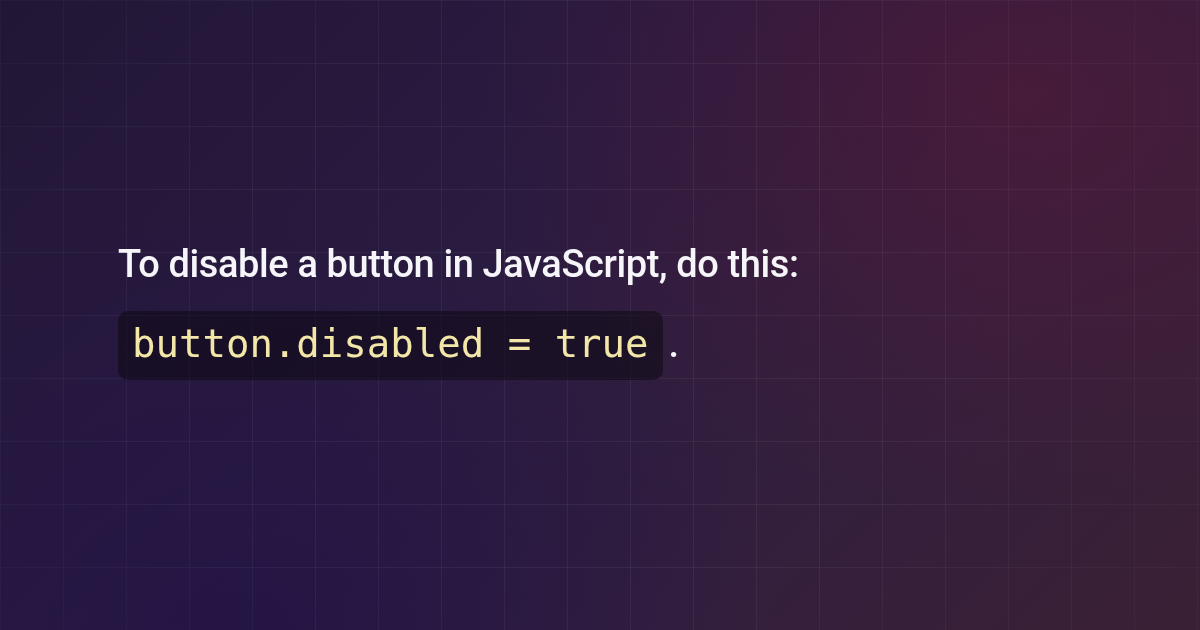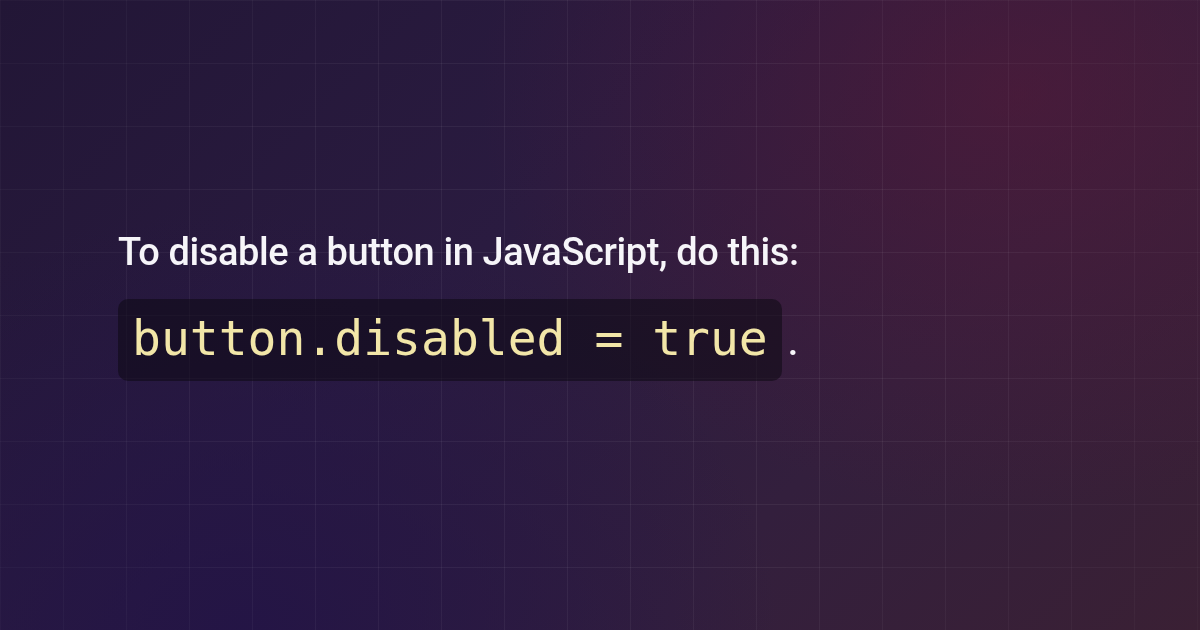--- a/index.html
+++ b/index.html
@@ -24,41 +24,41 @@
       linear-gradient(to right, rgba(255,255,255,0.055) 1px, transparent 1px),
       linear-gradient(to bottom, rgba(255,255,255,0.055) 1px, transparent 1px);
     background-size: 63px 63px;
     background-position: 0 0;
     mask-image: radial-gradient(ellipse 1200px 900px at 50% 50%, black 30%, transparent 85%);
     -webkit-mask-image: radial-gradient(ellipse 1200px 900px at 50% 50%, black 30%, transparent 85%);
   }
   .content {
     position: absolute;
     left: 118px;
-    top: 228px;
+    top: 240px;
     right: 80px;
     color: #f4f4f6;
   }
   .line1 {
     font-size: 38px;
     font-weight: 500;
     letter-spacing: -0.01em;
     line-height: 1.3;
     color: #f6f5f9;
   }
   .line2 {
     margin-top: 22px;
     font-size: 38px;
     font-weight: 500;
     line-height: 1.4;
     color: #f6f5f9;
   }
   .code {
     font-family: ui-monospace, SFMono-Regular, "SF Mono", Menlo, Consolas, monospace;
-    font-size: 48px;
+    font-size: 39px;
     font-weight: 500;
     background: rgba(12,10,18,0.55);
     color: #f2e6a8;
     padding: 6px 14px 8px 14px;
     border-radius: 10px;
     display: inline-block;
     letter-spacing: 0;
   }
   .period {
     color: #f6f5f9;

